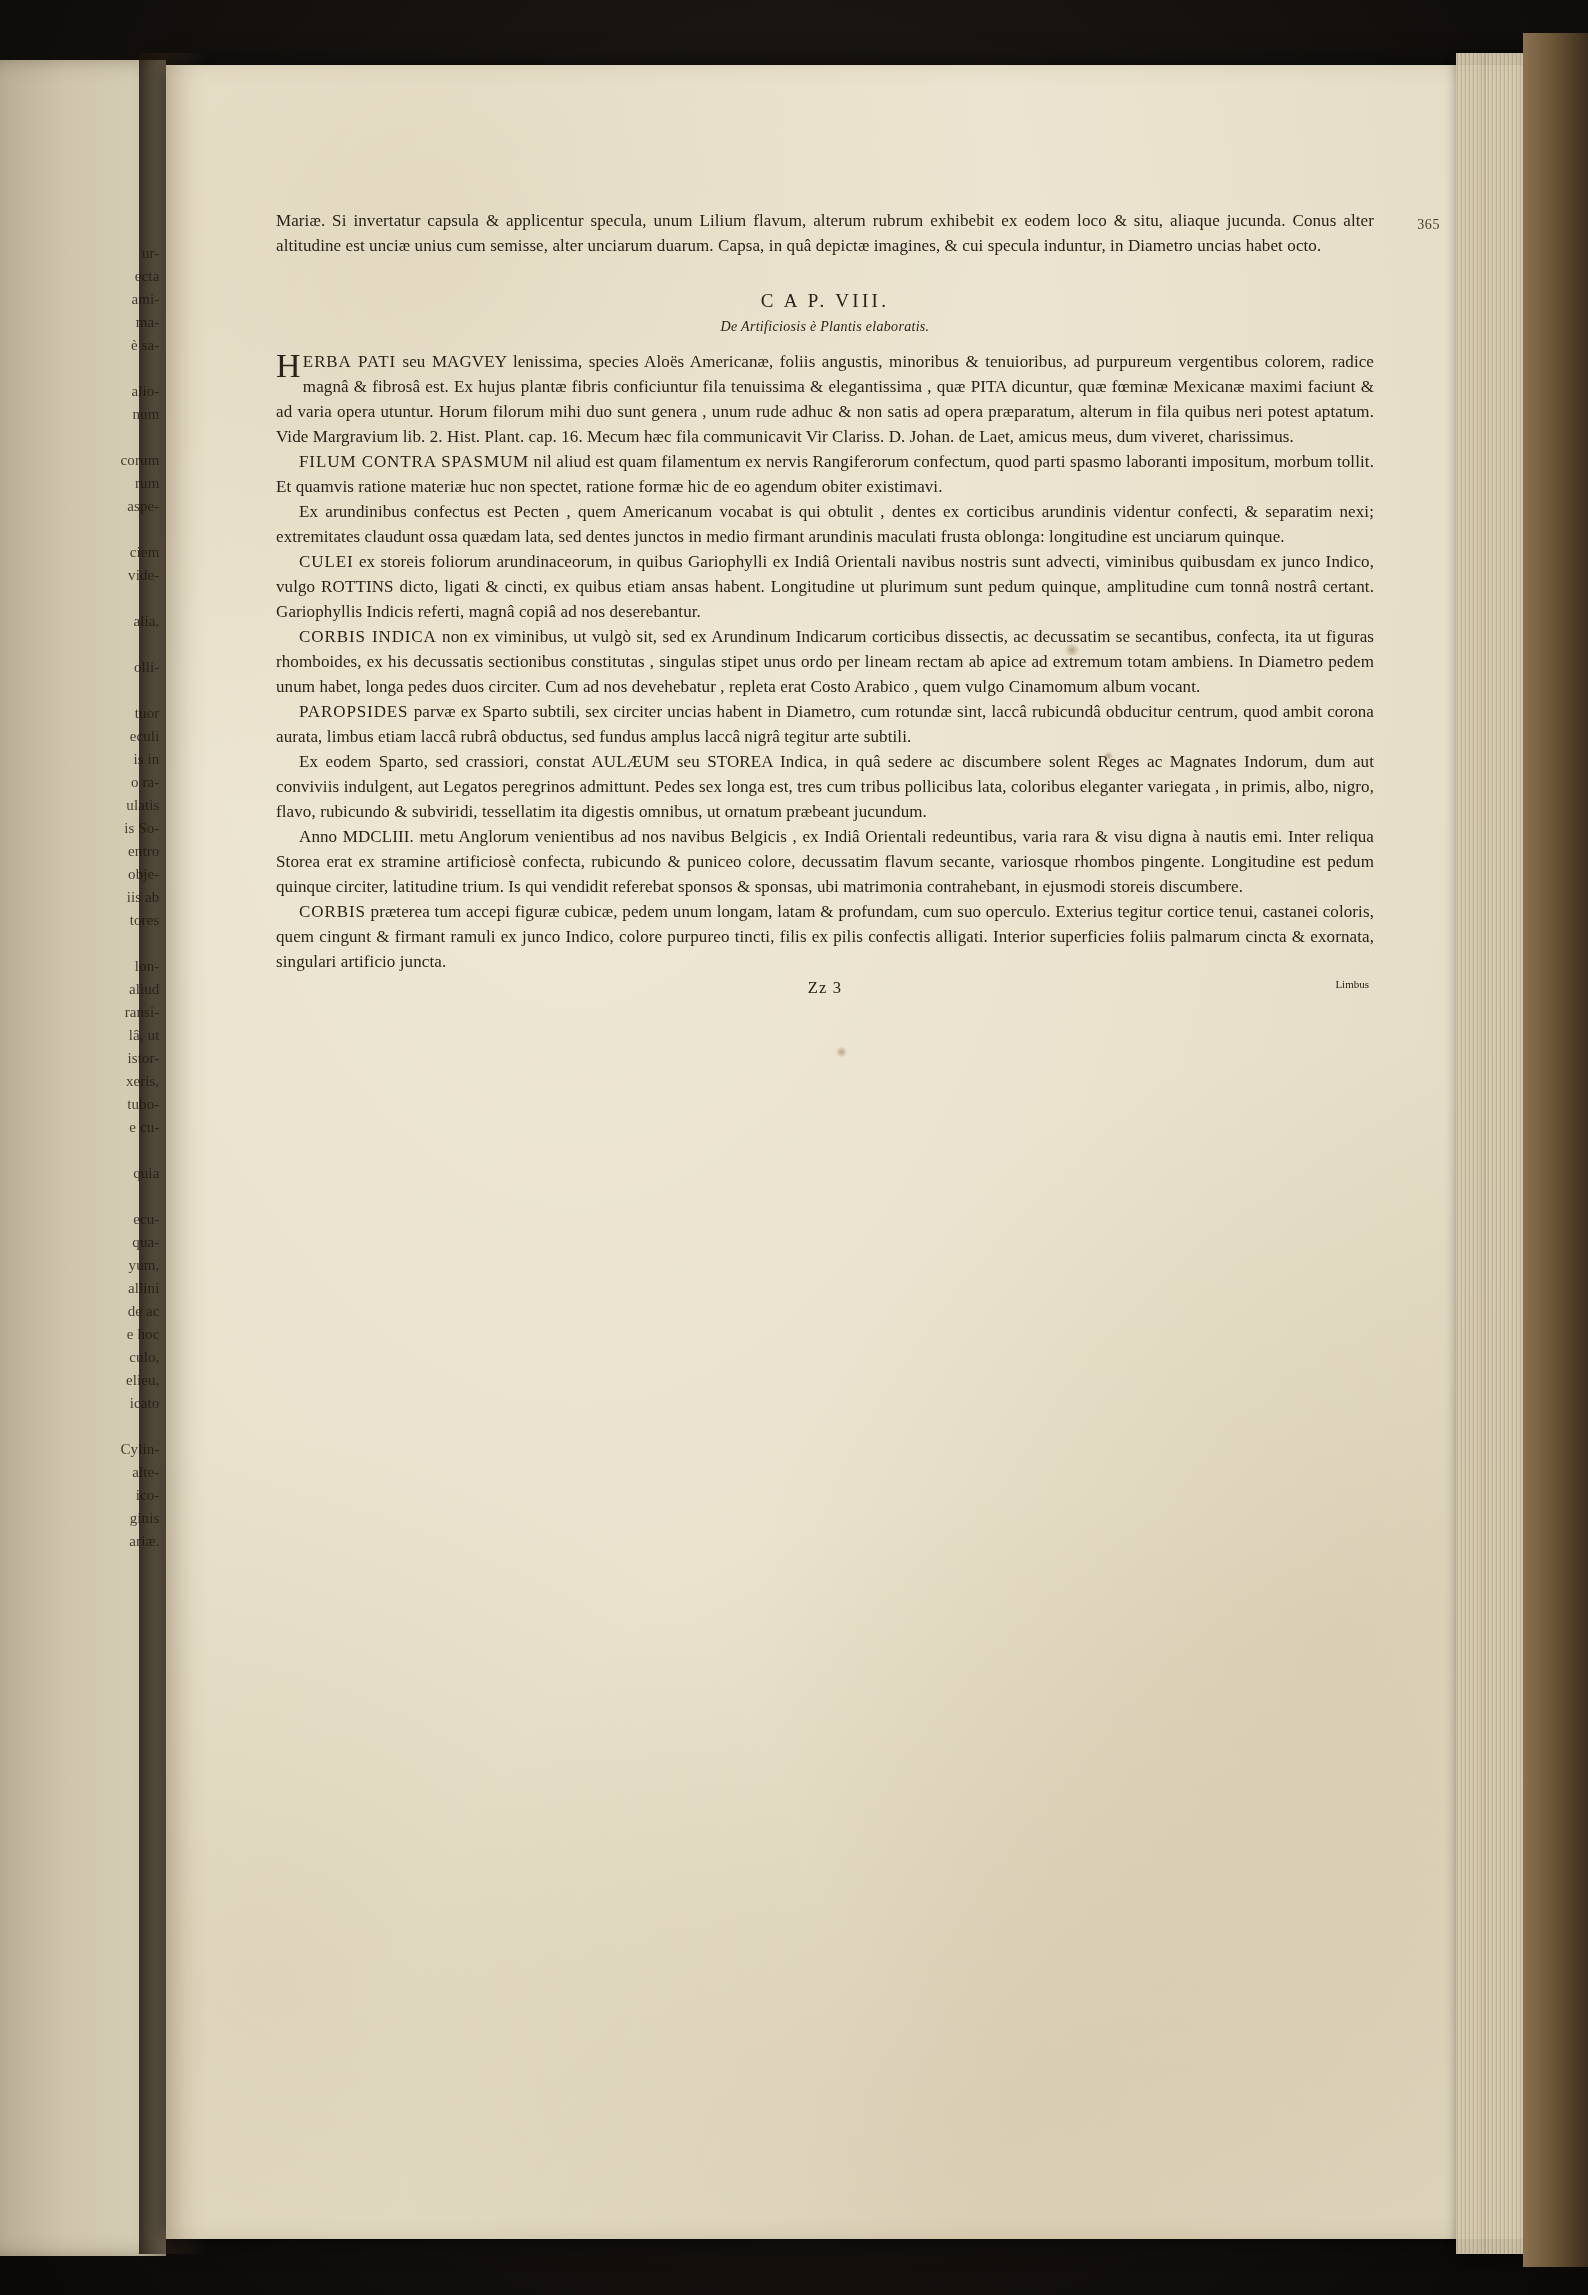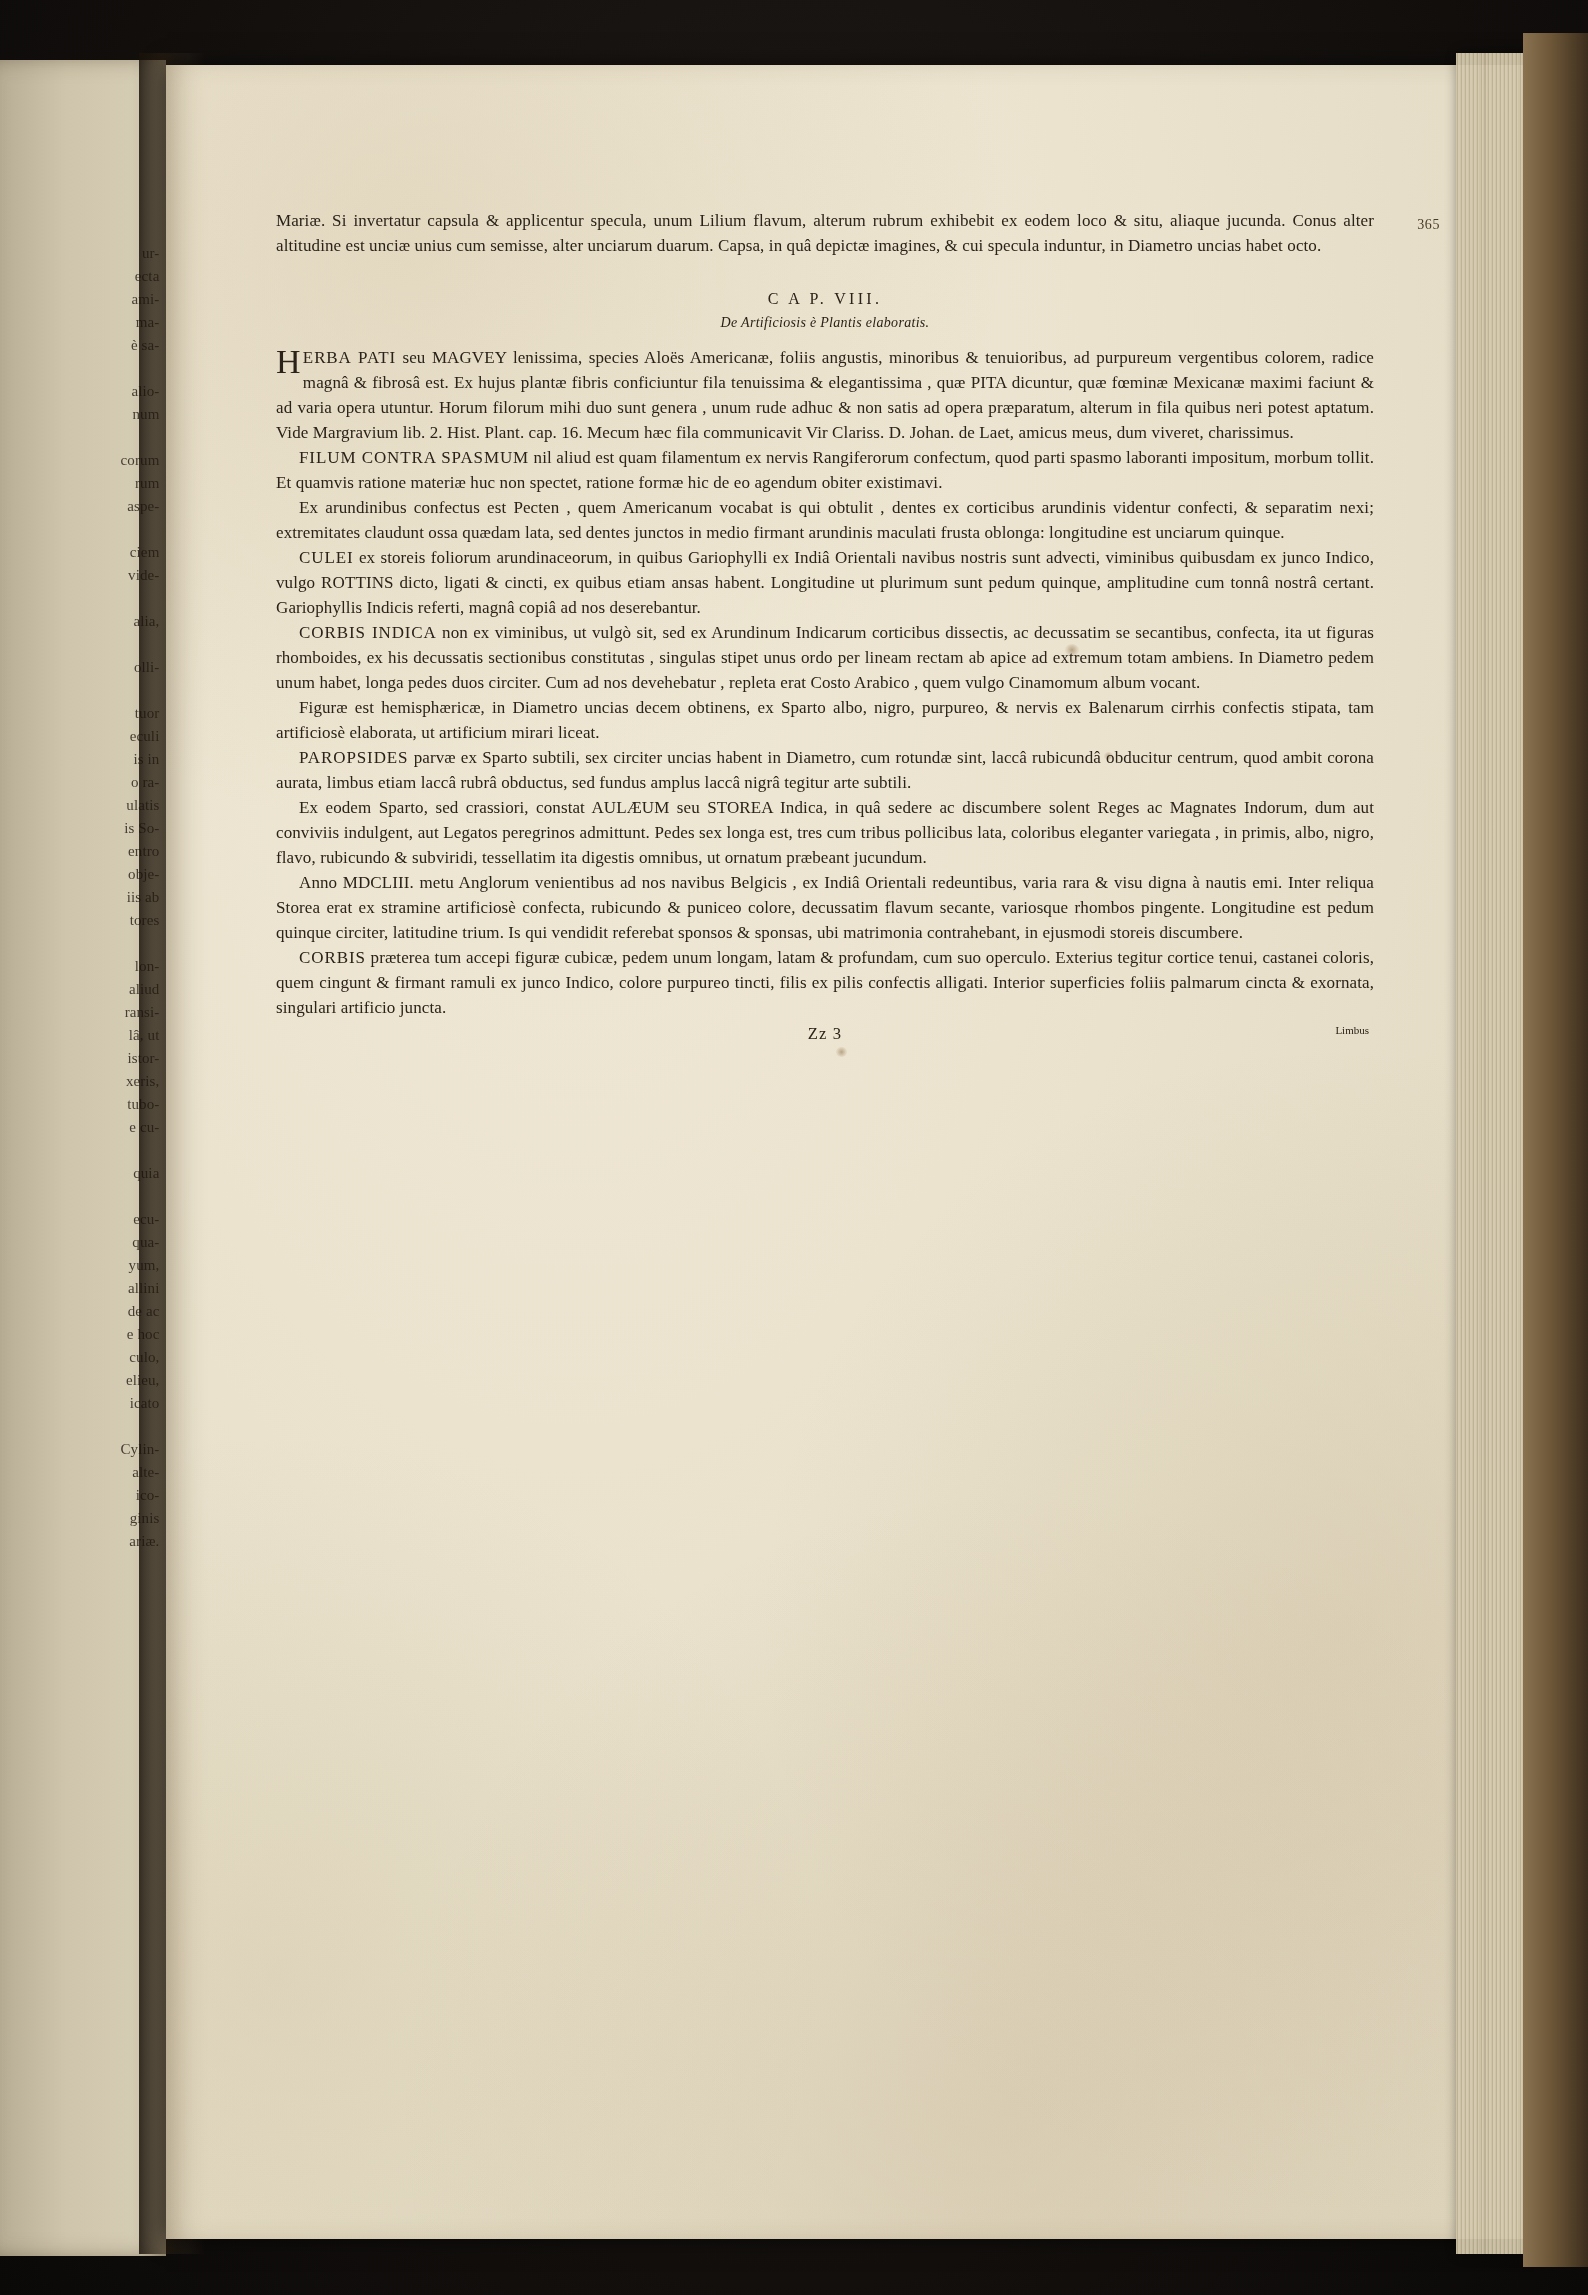--- a/index.html
+++ b/index.html
@@ -140,21 +140,21 @@
     text-align: justify;
     text-indent: 0;
     letter-spacing: 0.1px;
     -webkit-font-smoothing: antialiased;
   }
   p.indent { text-indent: 23px; }
 
   .chapter-head {
     text-align: center;
     margin-top: 32px;
-    font-size: 16px;
+    font-size: 19px;
     letter-spacing: 3.3px;
     color: #2b2219;
   }
   .chapter-title {
     text-align: center;
     margin-top: 6.6px;
     margin-bottom: 14.3px;
     font-size: 14px;
     font-style: italic;
     color: #2b2219;
@@ -299,21 +299,20 @@
         <span class="sc">CULEI</span>
         <span>ex storeis foliorum arundinaceorum, in quibus Gariophylli ex Indiâ Orientali navibus nostris sunt advecti, viminibus quibusdam ex junco Indico, vulgo ROTTINS dicto, ligati &amp; cincti, ex quibus etiam ansas habent.  Longitudine ut plurimum sunt pedum quinque, amplitudine cum tonnâ nostrâ certant.  Gariophyllis Indicis referti, magnâ copiâ ad nos deserebantur.</span>
       </p>
 
       <p class="body indent">
         <span class="sc">CORBIS INDICA</span>
         <span>non ex viminibus, ut vulgò sit, sed ex Arundinum Indicarum corticibus dissectis, ac decussatim se secantibus, confecta, ita ut figuras rhomboides, ex his decussatis sectionibus constitutas , singulas stipet unus ordo per lineam rectam ab apice ad extremum totam ambiens.  In Diametro pedem unum habet, longa pedes duos circiter.  Cum ad nos devehebatur , repleta erat Costo Arabico , quem vulgo Cinamomum album vocant.</span>
       </p>
 
 
-      <p class="body indent">Figuræ est hemisphæricæ, in Diametro uncias decem obtinens, ex Sparto albo, nigro, purpureo, &amp; nervis ex Balenarum cirrhis confectis stipata, tam artificiosè elaborata, ut artificium mirari liceat.</p>
 
       <p class="body indent">
         <span class="sc">PAROPSIDES</span>
         <span>parvæ ex Sparto subtili, sex circiter uncias habent in Diametro, cum rotundæ sint, laccâ rubicundâ obducitur centrum, quod ambit corona aurata, limbus etiam laccâ rubrâ obductus, sed fundus amplus laccâ nigrâ tegitur arte subtili.</span>
       </p>
 
       <p class="body indent">Ex eodem Sparto, sed crassiori, constat AULÆUM seu STOREA Indica, in quâ sedere ac discumbere solent Reges ac Magnates Indorum, dum aut conviviis indulgent, aut Legatos peregrinos admittunt.  Pedes sex longa est, tres cum tribus pollicibus lata, coloribus eleganter variegata , in primis, albo, nigro, flavo, rubicundo &amp; subviridi, tessellatim ita digestis omnibus, ut ornatum præbeant jucundum.</p>
 
       <p class="body indent">Anno MDCLIII. metu Anglorum venientibus ad nos navibus Belgicis , ex Indiâ Orientali redeuntibus, varia rara &amp; visu digna à nautis emi.  Inter reliqua Storea erat ex stramine artificiosè confecta, rubicundo &amp; puniceo colore, decussatim flavum secante, variosque rhombos pingente.  Longitudine est pedum quinque circiter, latitudine trium. Is qui vendidit referebat sponsos &amp; sponsas, ubi matrimonia contrahebant, in ejusmodi storeis discumbere.</p>
 

